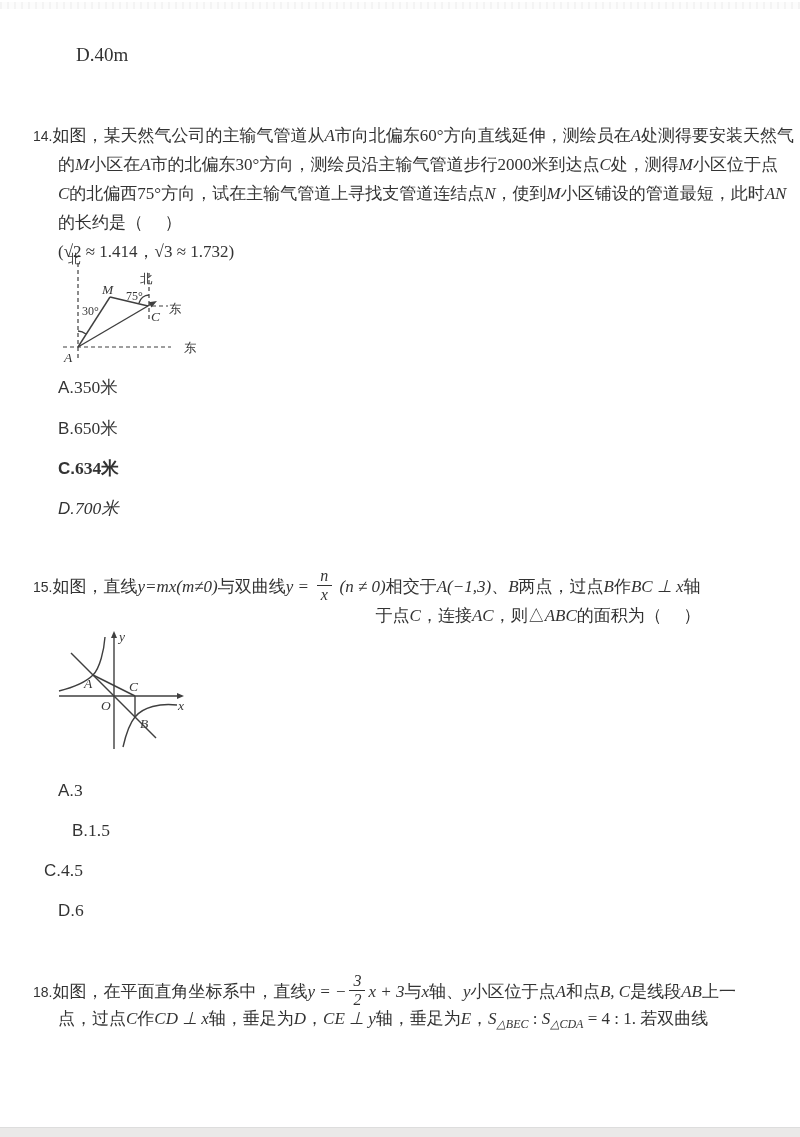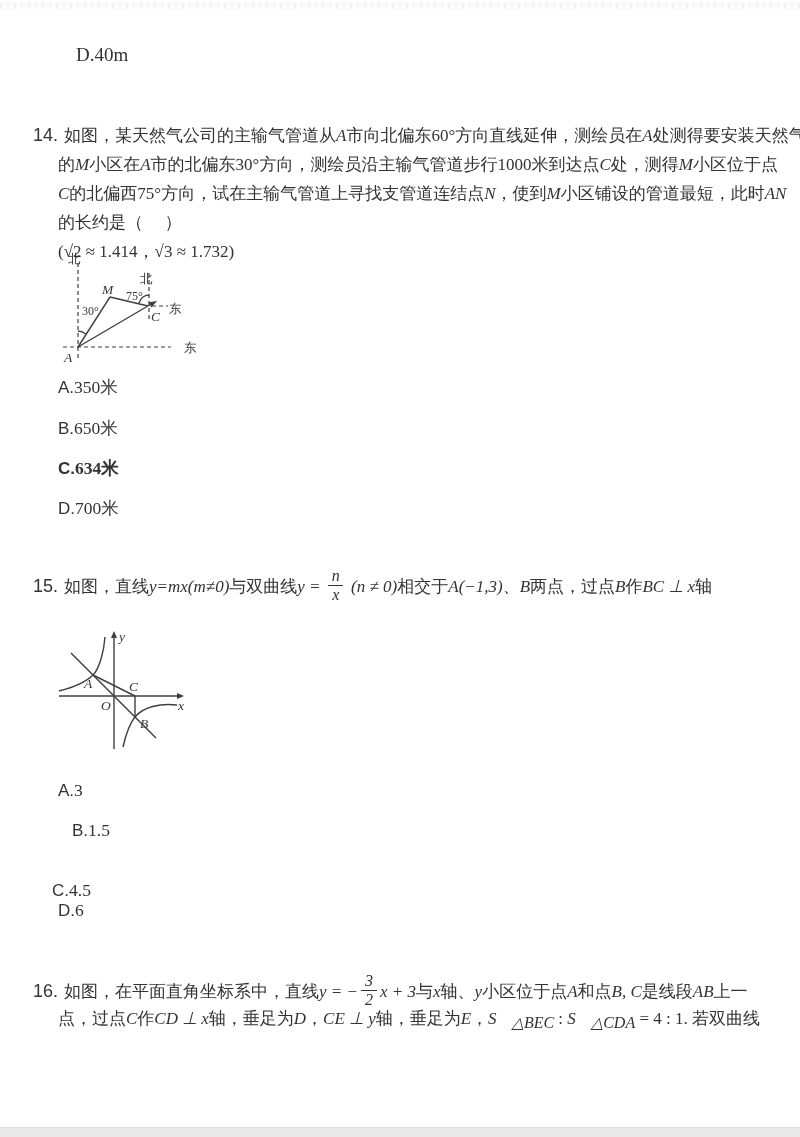--- a/index.html
+++ b/index.html
@@ -8,29 +8,29 @@
   .toptex{position:absolute;left:0;top:2px;width:100%;height:7px;
         background:repeating-linear-gradient(90deg,#f0f0f0 0 2px,#fbfbfb 2px 7px);opacity:.75;}
   .prev-opt{position:absolute;left:58px;top:44px;font-size:19px;white-space:nowrap;margin-left:18px;}
   .prev-opt .val{font-family:"Liberation Serif",serif;}
 
   .question{position:absolute;left:33px;z-index:2;}
   .qline{white-space:nowrap;font-size:17px;line-height:29px;height:29px;}
   .q15 .qline{line-height:31px;height:31px;text-align:right;}
   .q16 .qline{line-height:30px;height:30px;}
   .indent{padding-left:25px;}
-  .qnum{margin-right:6px;font-size:18px;}
+  .qnum{font-size:14px;}
   .m{font-family:"Liberation Serif",serif;font-style:italic;}
   .r{font-family:"Liberation Serif",serif;}
   .frac{display:inline-flex;flex-direction:column;align-items:center;vertical-align:middle;
         font-family:"Liberation Serif",serif;font-style:italic;line-height:1.1;margin:0 3px;
         position:relative;top:-2px;}
   .fn,.fd{padding:0 4px;font-size:16px;}
   .fd{border-top:1.4px solid #333;}
-  sub.msub{font-family:"Liberation Serif",serif;font-style:italic;font-size:16px;margin-left:15px;}
+  sub.msub{font-family:"Liberation Serif",serif;font-style:italic;font-size:12px;}
 
   .opt{position:absolute;white-space:nowrap;font-size:17px;}
   .opt .lab{font-size:17px;}
   .opt .val{font-family:"Liberation Serif",serif;font-size:17.5px;}
 
   svg{position:absolute;overflow:visible;}
   svg line,svg path,svg polyline{stroke:#3f3f3f;fill:none;}
   svg .solid{stroke-width:1.4;}
   svg .dash{stroke-width:1.2;stroke-dasharray:4 3;}
   svg polygon{fill:#3f3f3f;stroke:none;}
@@ -50,21 +50,21 @@
 <div class="page">
 
   <div class="toptex"></div>
 
   <div class="prev-opt">
     <span class="val">D.</span><span class="val">40m</span>
   </div>
 
   <div class="question" style="top:121px;">
     <div class="qline"><span class="qnum">14.</span><span class="qtext"><span>如图，某天然气公司的主输气管道从</span><span class="m">A</span><span>市向北偏东</span><span class="r">60°</span><span>方向直线延伸，测绘员在</span><span class="m">A</span><span>处测得要安装天然气</span></span></div>
-    <div class="qline indent"><span><span>的</span><span class="m">M</span><span>小区在</span><span class="m">A</span><span>市的北偏东</span><span class="r">30°</span><span>方向，测绘员沿主输气管道步行</span><span class="r">1000</span><span>米到达点</span><span class="m">C</span><span>处，测得</span><span class="m">M</span><span>小区位于点</span></span></div>
+    <div class="qline indent"><span><span>的</span><span class="m">M</span><span>小区在</span><span class="m">A</span><span>市的北偏东</span><span class="r">30°</span><span>方向，测绘员沿主输气管道步行</span><span class="r">2000</span><span>米到达点</span><span class="m">C</span><span>处，测得</span><span class="m">M</span><span>小区位于点</span></span></div>
     <div class="qline indent"><span><span class="m">C</span><span>的北偏西</span><span class="r">75°</span><span>方向，试在主输气管道上寻找支管道连结点</span><span class="m">N</span><span>，使到</span><span class="m">M</span><span>小区铺设的管道最短，此时</span><span class="m">AN</span></span></div>
     <div class="qline indent"><span><span>的长约是（　 ）</span></span></div>
     <div class="qline indent"><span><span class="r">(√2 ≈ 1.414，√3 ≈ 1.732)</span></span></div>
   </div>
 
   <svg style="left:55px;top:250px;" width="155" height="115" viewBox="0 0 155 115">
 
     <line class="dash" x1="23" y1="13" x2="23" y2="109"></line>
     <line class="dash" x1="8" y1="97" x2="116" y2="97"></line>
     <line class="dash" x1="94" y1="23" x2="94" y2="70"></line>
@@ -85,27 +85,28 @@
     <text class="dmath" x="47" y="44">M</text>
     <text class="dmath" x="96" y="71">C</text>
     <text class="dmath" x="9" y="112">A</text>
     <text class="dsmall" x="27" y="65">30°</text>
     <text class="dsmall" x="71" y="50">75°</text>
   </svg>
 
   <div class="opt" style="left:58px;top:375px;"><span class="lab">A.</span><span class="val">350米</span></div>
   <div class="opt" style="left:58px;top:416px;"><span class="lab">B.</span><span class="val">650米</span></div>
   <div class="opt" style="left:58px;top:456px;font-weight:bold;"><span class="lab">C.</span><span class="val">634米</span></div>
-  <div class="opt" style="left:58px;top:496px;"><span class="lab">D.</span><span class="val">700米</span></div>
+  <div class="opt" style="left:58px;top:496px;font-style:italic;"><span class="lab">D.</span><span class="val">700米</span></div>
 
   <div class="question q15" style="top:569px;">
     <div class="qline"><span class="qnum">15.</span><span><span>如图，直线</span><span class="m">y=mx(m≠0)</span><span>与双曲线</span><span class="m">y = </span><span class="frac">
             <span class="fn">n</span>
             <span class="fd">x</span>
           </span><span class="m"> (n ≠ 0)</span><span>相交于</span><span class="m">A(−1,3)</span><span>、</span><span class="m">B</span><span>两点，过点</span><span class="m">B</span><span>作</span><span class="m">BC ⊥ x</span><span>轴</span></span></div>
+    <div class="qline indent"><span><span>于点</span><span class="m">C</span><span>，连接</span><span class="m">AC</span><span>，则△</span><span class="m">ABC</span><span>的面积为（　 ）</span></span></div>
   </div>
 
   <svg style="left:55px;top:628px;" width="140" height="130" viewBox="0 0 140 130">
 
     <line class="solid" x1="59" y1="6" x2="59" y2="121"></line>
     <line class="solid" x1="4" y1="68" x2="126" y2="68"></line>
     <polygon points="59,3 56,10 62,10"></polygon>
     <polygon points="129,68 122,65 122,71"></polygon>
 
     <line class="solid" x1="16" y1="25" x2="101" y2="110"></line>
@@ -119,25 +120,25 @@
     <text class="dmath" x="64" y="13">y</text>
     <text class="dmath" x="123" y="82">x</text>
     <text class="dmath" x="46" y="82">O</text>
     <text class="dmath" x="29" y="60">A</text>
     <text class="dmath" x="74" y="63">C</text>
     <text class="dmath" x="85" y="100">B</text>
   </svg>
 
   <div class="opt" style="left:58px;top:780px;"><span class="lab">A.</span><span class="val">3</span></div>
   <div class="opt" style="left:72px;top:820px;"><span class="lab">B.</span><span class="val">1.5</span></div>
-  <div class="opt" style="left:52px;top:860px;margin-top:20px;"><span class="lab">C.</span><span class="val">4.5</span></div>
+  <div class="opt" style="left:44px;top:860px;"><span class="lab">C.</span><span class="val">4.5</span></div>
   <div class="opt" style="left:58px;top:900px;"><span class="lab">D.</span><span class="val">6</span></div>
 
   <div class="question q16" style="top:974px;">
-    <div class="qline"><span class="qnum">16.</span><span><span>如图，在平面直角坐标系中，直线</span><span class="m">y = −</span><span class="frac">
+    <div class="qline"><span class="qnum">18.</span><span><span>如图，在平面直角坐标系中，直线</span><span class="m">y = −</span><span class="frac">
             <span class="fn">3</span>
             <span class="fd">2</span>
           </span><span class="m">x + 3</span><span>与</span><span class="m">x</span><span>轴、</span><span class="m">y</span><span>小区位于点</span><span class="m">A</span><span>和点</span><span class="m">B, C</span><span>是线段</span><span class="m">AB</span><span>上一</span></span></div>
     <div class="qline indent"><span><span>点，过点</span><span class="m">C</span><span>作</span><span class="m">CD ⊥ x</span><span>轴，垂足为</span><span class="m">D</span><span>，</span><span class="m">CE ⊥ y</span><span>轴，垂足为</span><span class="m">E</span><span>，</span><span class="m">S</span><sub class="msub">△BEC</sub><span class="r"> : </span><span class="m">S</span><sub class="msub">△CDA</sub><span class="r"> = 4 : 1. </span><span>若双曲线</span></span></div>
   </div>
 
 
   <div class="bottom-strip"></div>
 
 </div>

